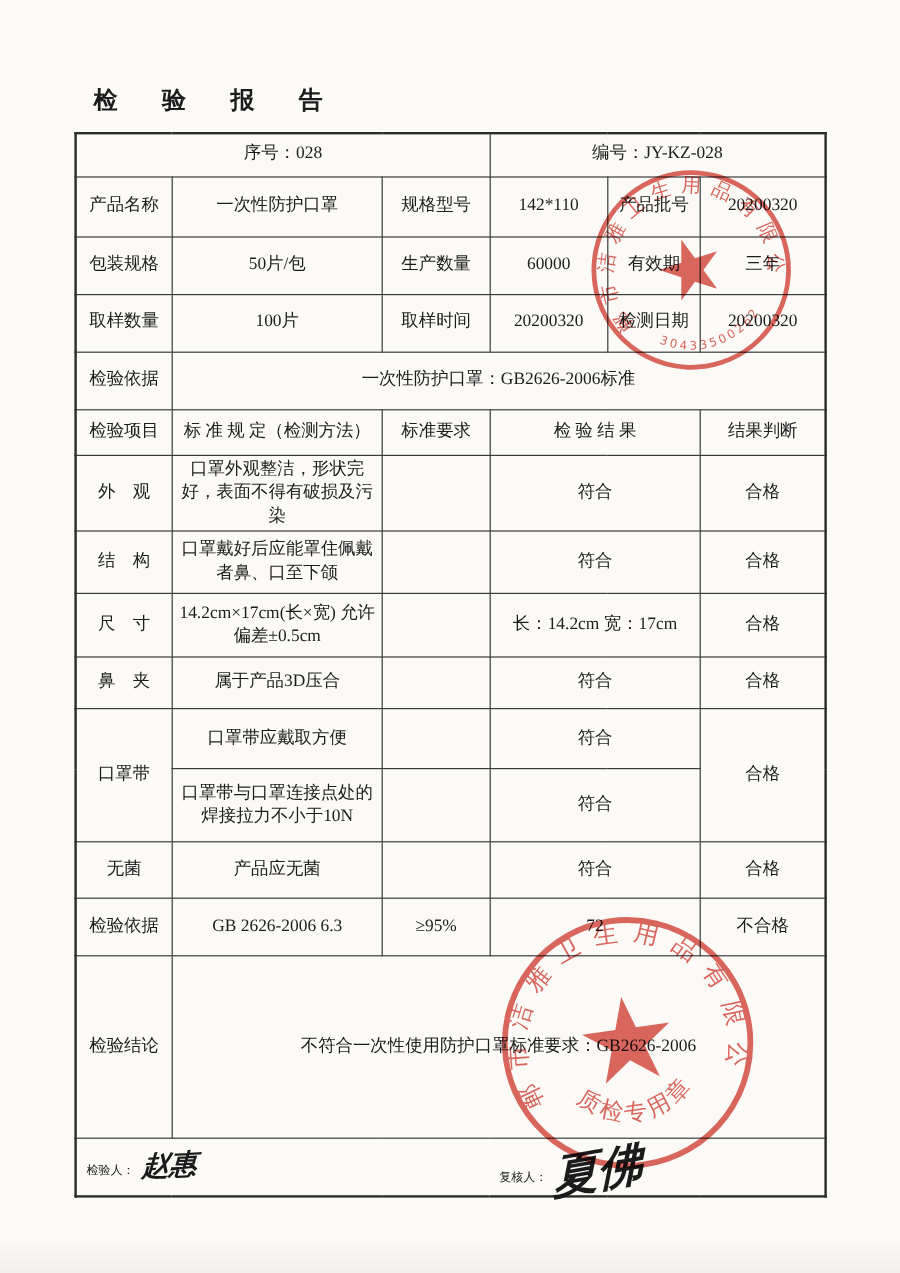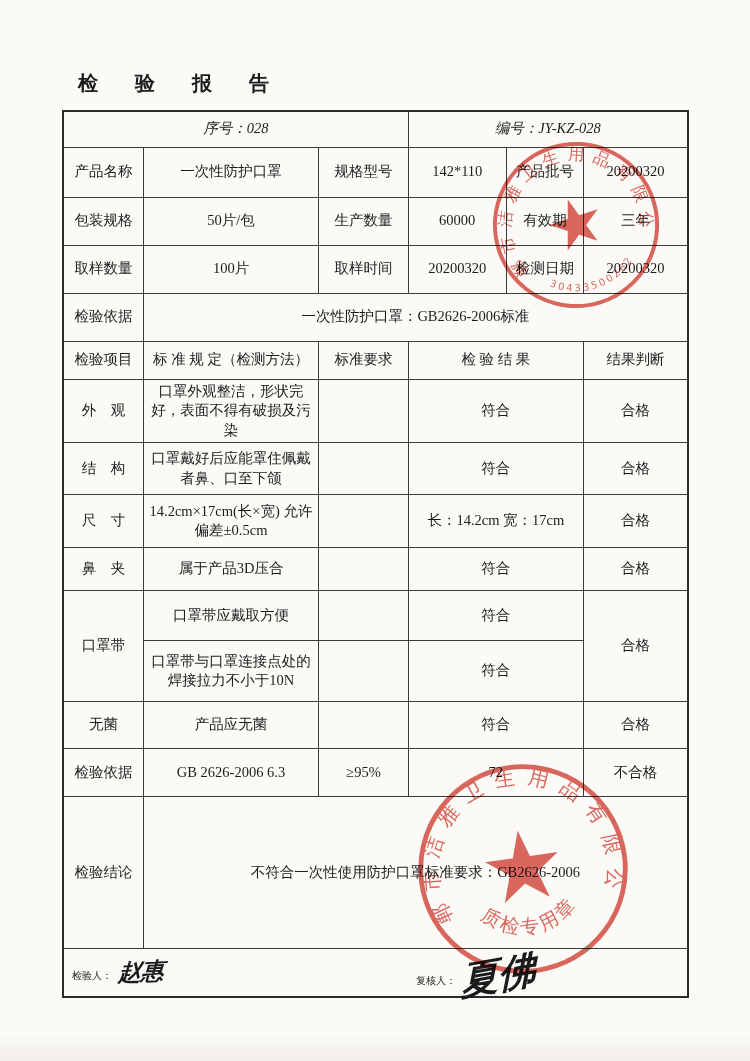--- a/index.html
+++ b/index.html
@@ -23,21 +23,21 @@
     border-collapse:collapse;table-layout:fixed;width:627px;
     border:2px solid #2c2c2c;
   }
   table.report td{
     border:1px solid #3b3b3b;
     text-align:center;vertical-align:middle;
     font-size:14.5px;line-height:1.35;
     padding:2px 5px;box-sizing:border-box;
     overflow:visible;
   }
-  td.left{text-align:left;padding-left:9px;font-style:italic;}
+  td.left{text-align:left;padding-left:9px;}
   td.small{font-size:13.5px;margin-top:34px;}
   td.footer-cell{position:relative;text-align:left;}
   .sig-group{position:absolute;top:50%;transform:translateY(-50%);white-space:nowrap;}
   .sig-left{left:8px;}
   .sig-right{left:352px;}
   .sig-label{font-size:10px;}
   .signature{
     display:inline-block;
     font-family:"DejaVu Sans",sans-serif;
     font-style:italic;font-weight:bold;color:#1b1b1b;

